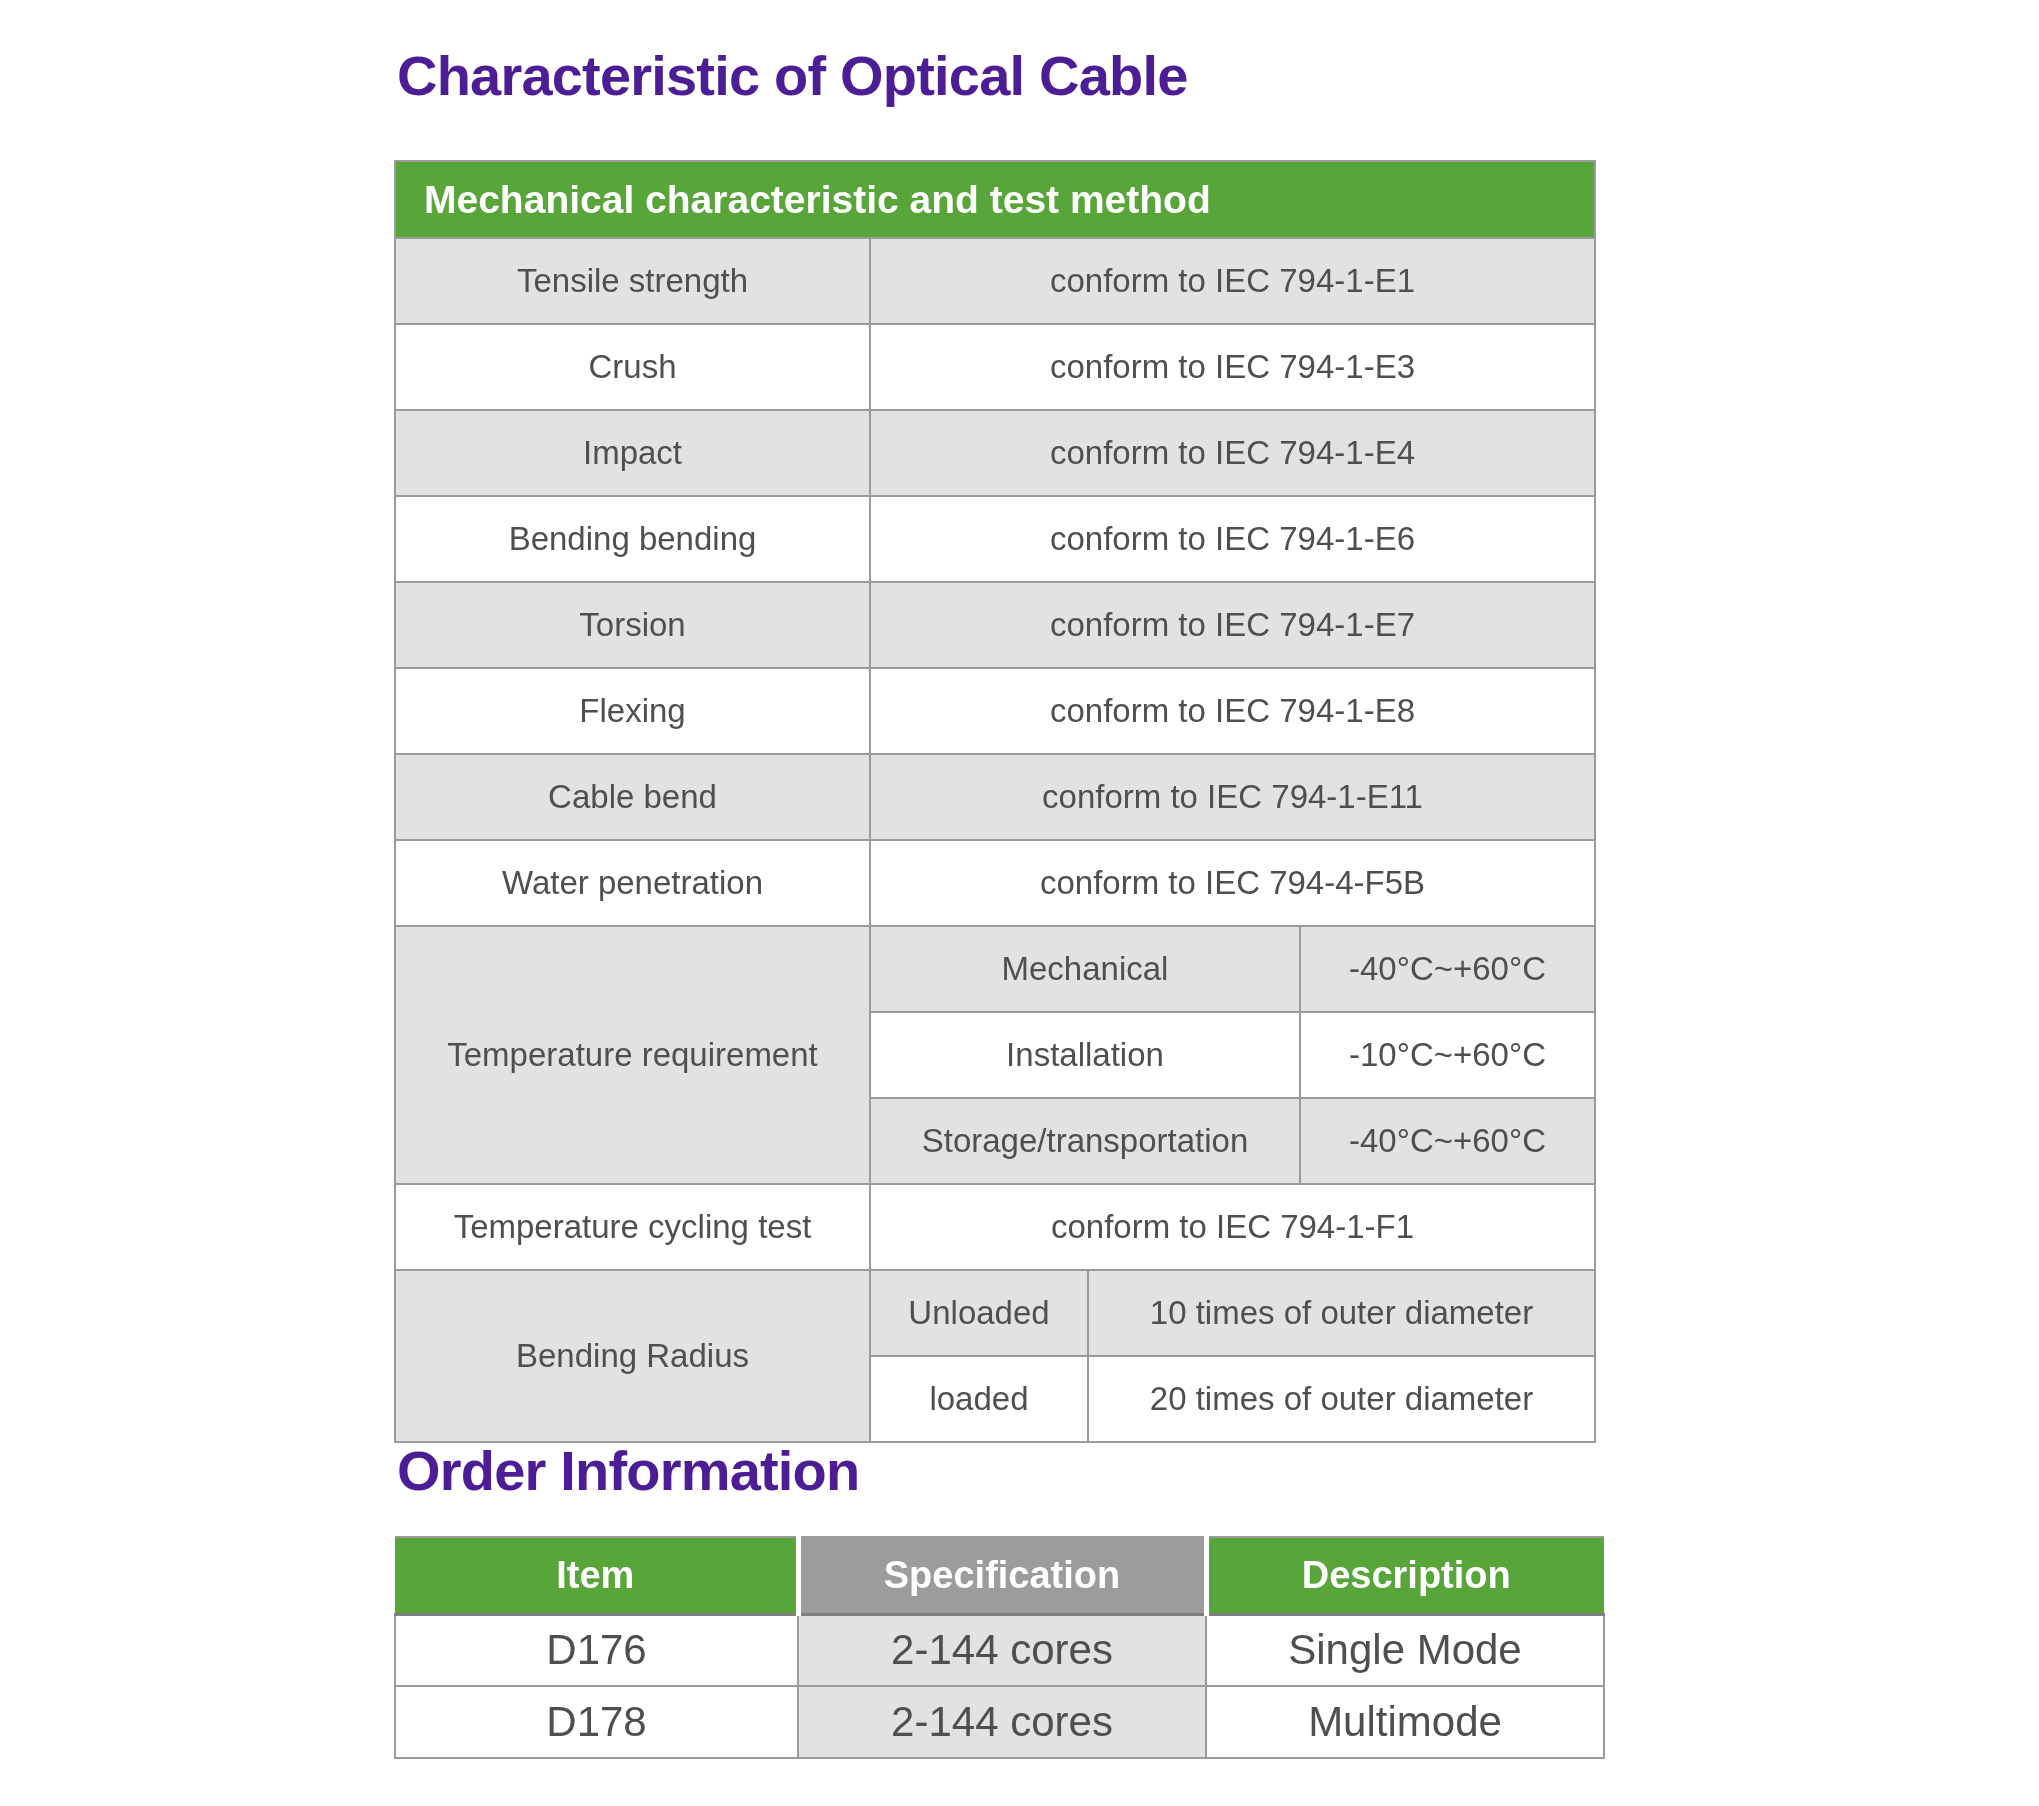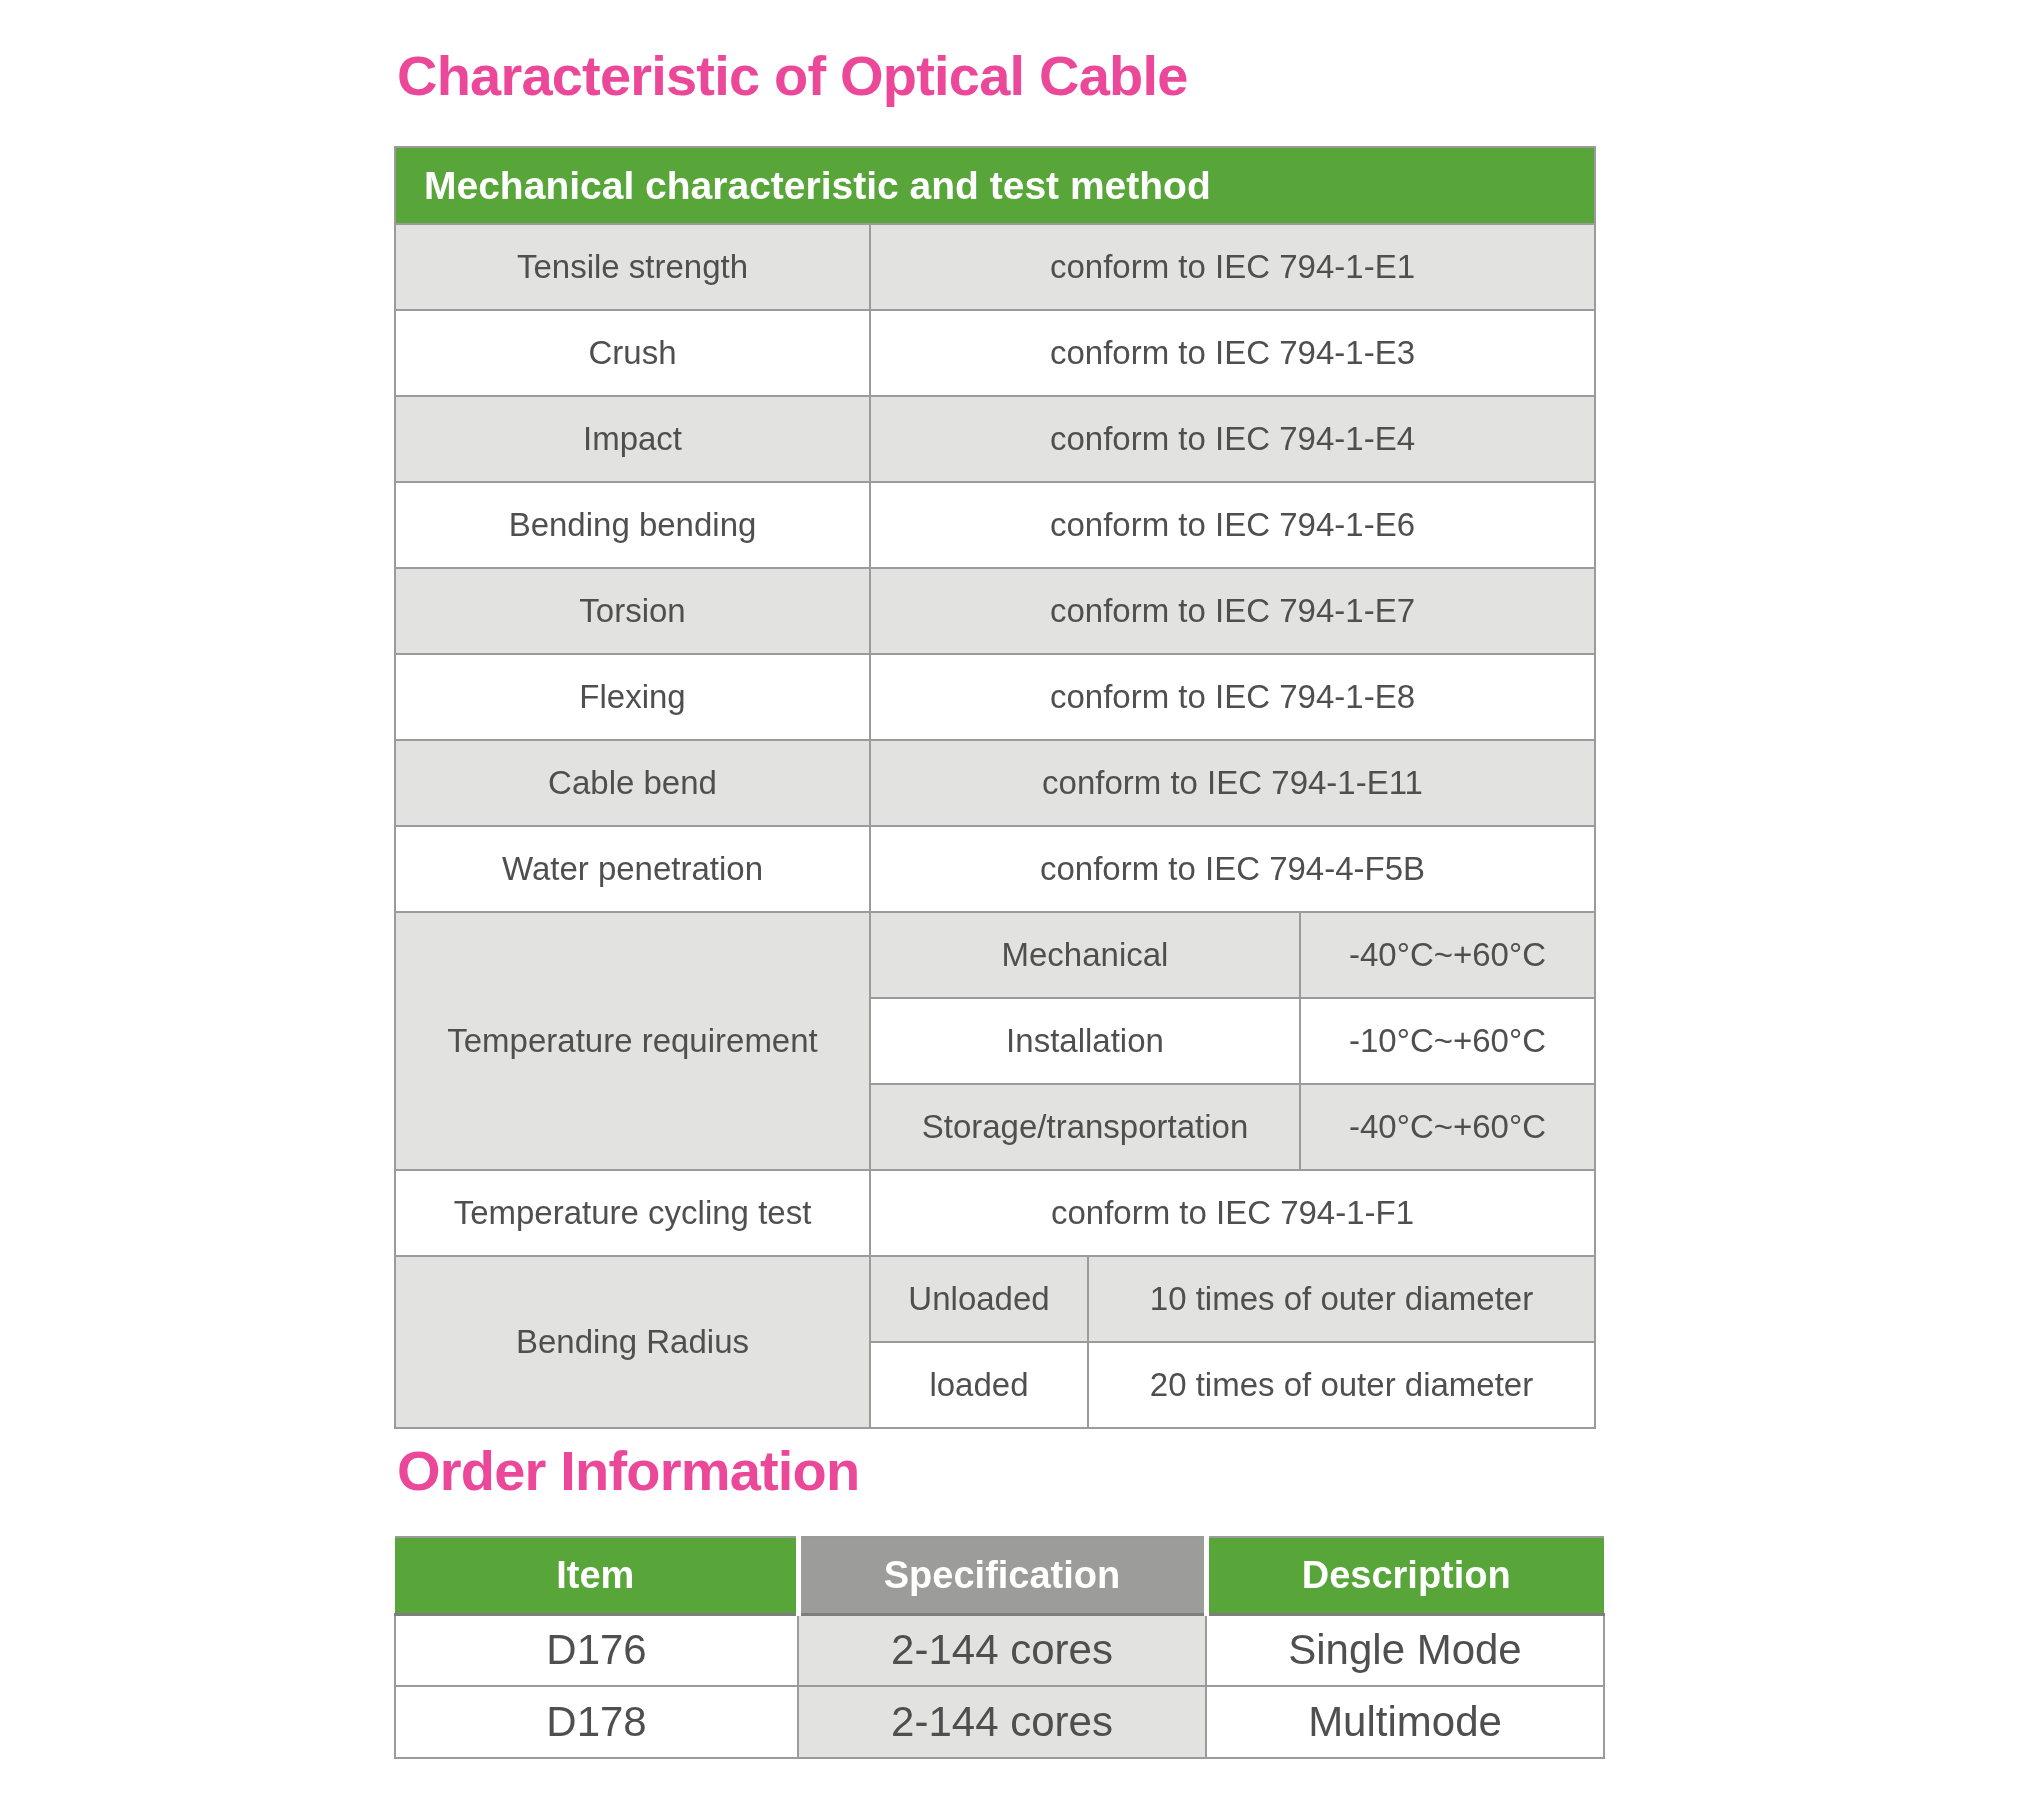--- a/index.html
+++ b/index.html
@@ -8,29 +8,29 @@
     width: 2040px; height: 1807px;
     position: relative;
     font-family: "Liberation Sans", sans-serif;
   }
   .section-title {
     position: absolute;
     left: 397px;
     font-size: 56px;
     font-weight: bold;
     letter-spacing: -0.8px;
-    color: #ec4899;
+    color: #4c1d95;
   }
   #title-characteristic { top: 43px; }
   #title-order { top: 1438px; }
 
   table { border-collapse: collapse; table-layout: fixed; position: absolute; }
 
   
-  #mech-table { left: 394px; top: 146px; width: 1201px; }
+  #mech-table { left: 394px; top: 160px; width: 1201px; }
   #mech-table th, #mech-table td { border: 2.5px solid #9b9b9b; }
   #mech-table th.green-bar {
     background: #58a53a;
     color: #ffffff;
     font-size: 39px;
     font-weight: bold;
     text-align: left;
     padding-left: 28px;
     height: 77px;
   }

